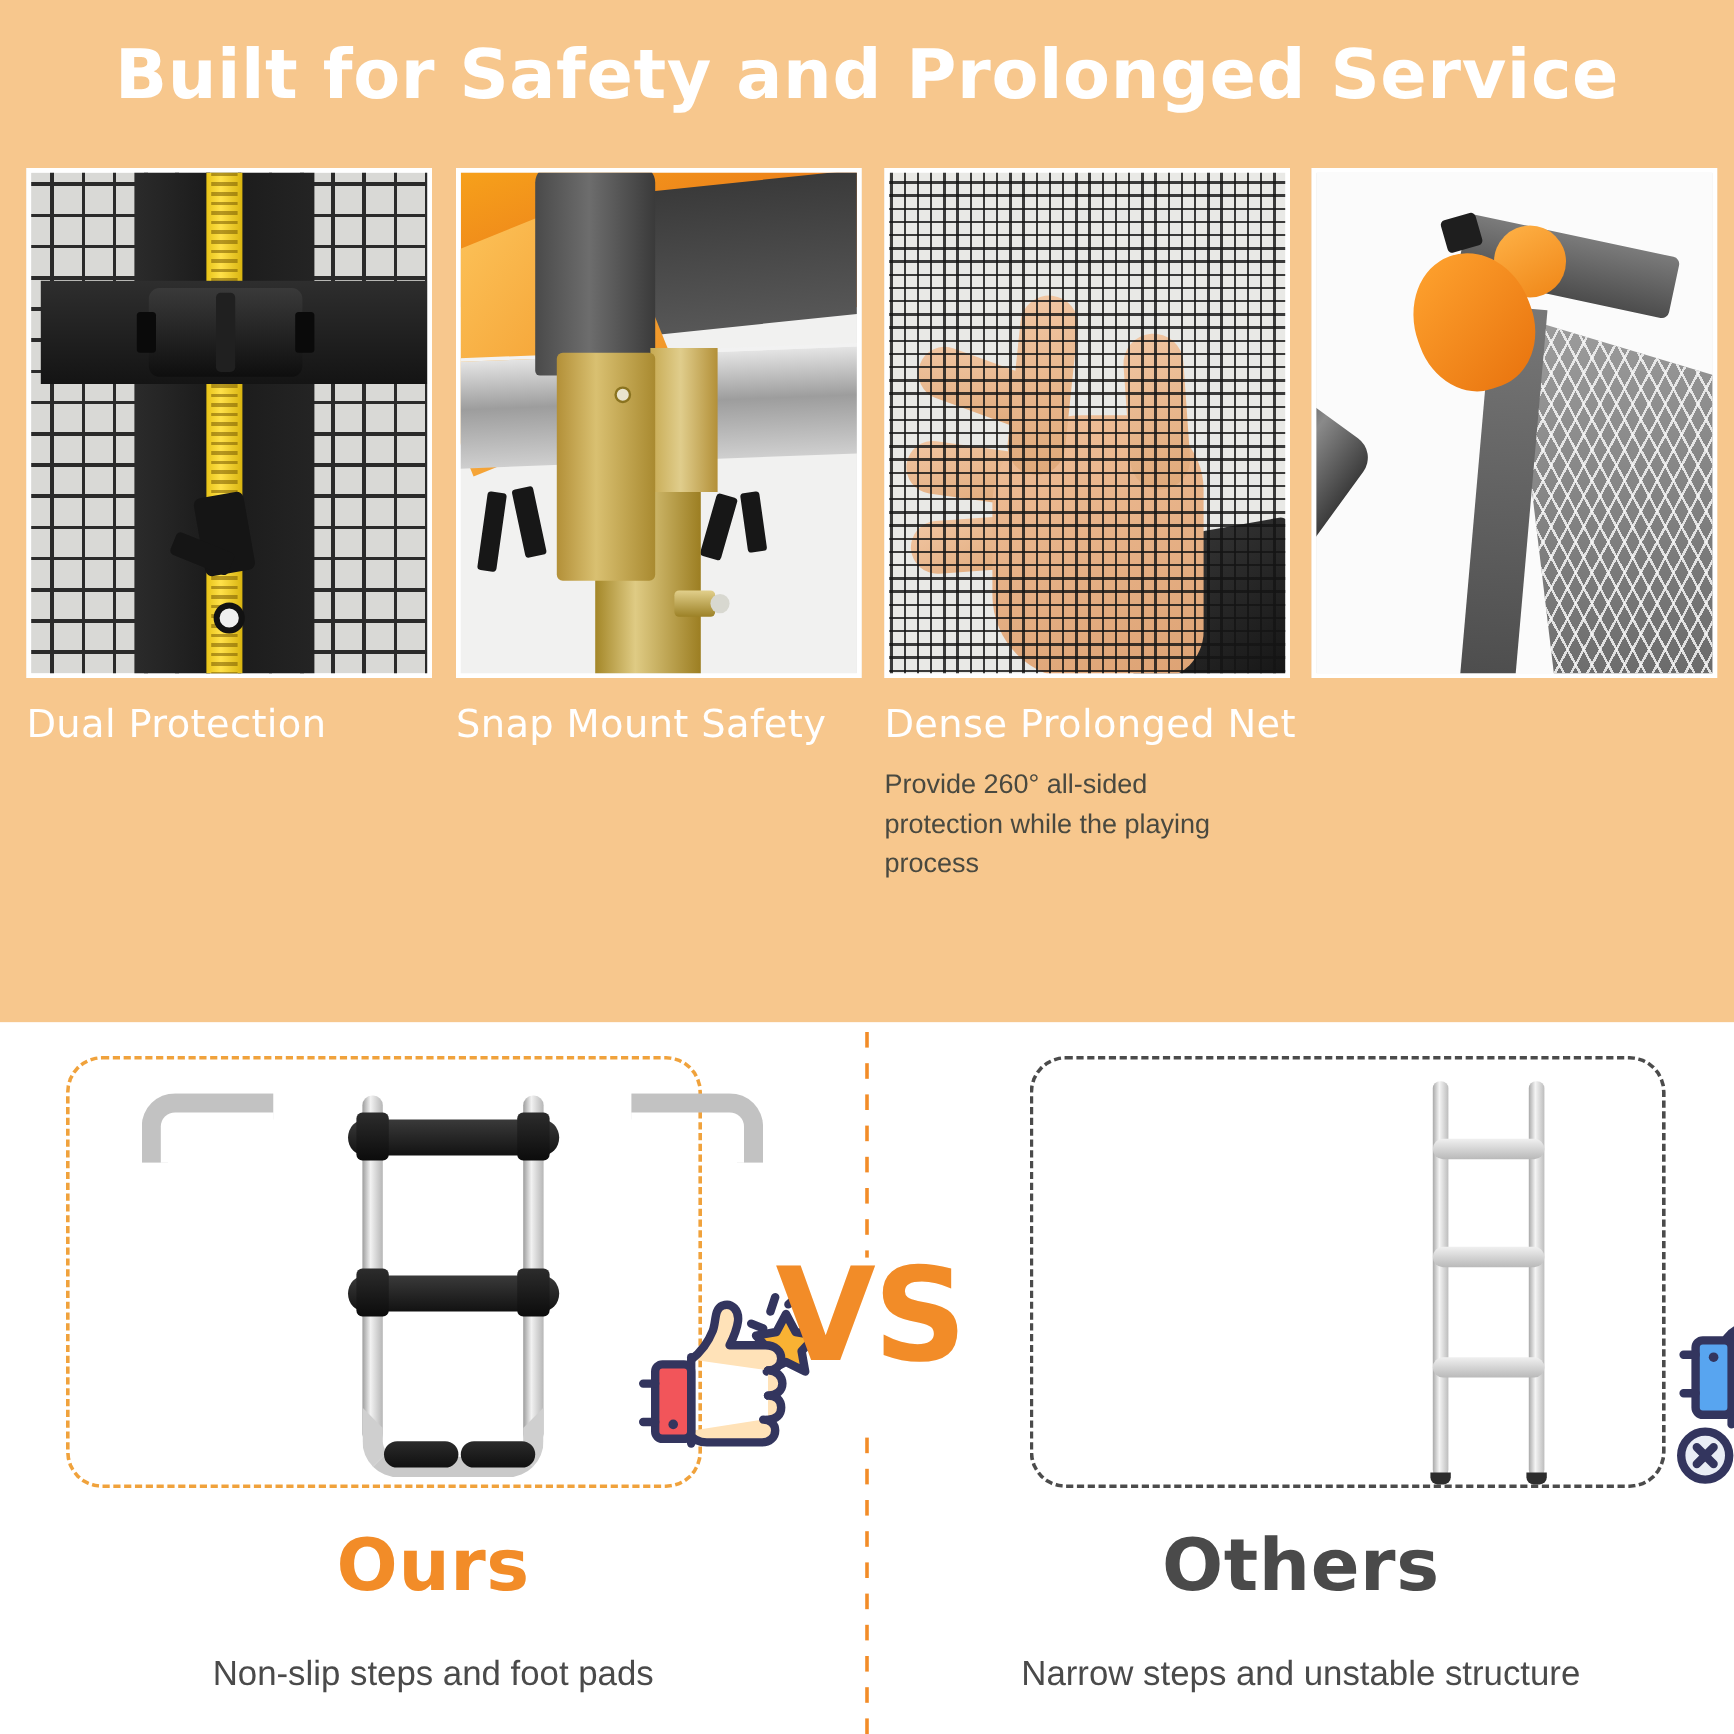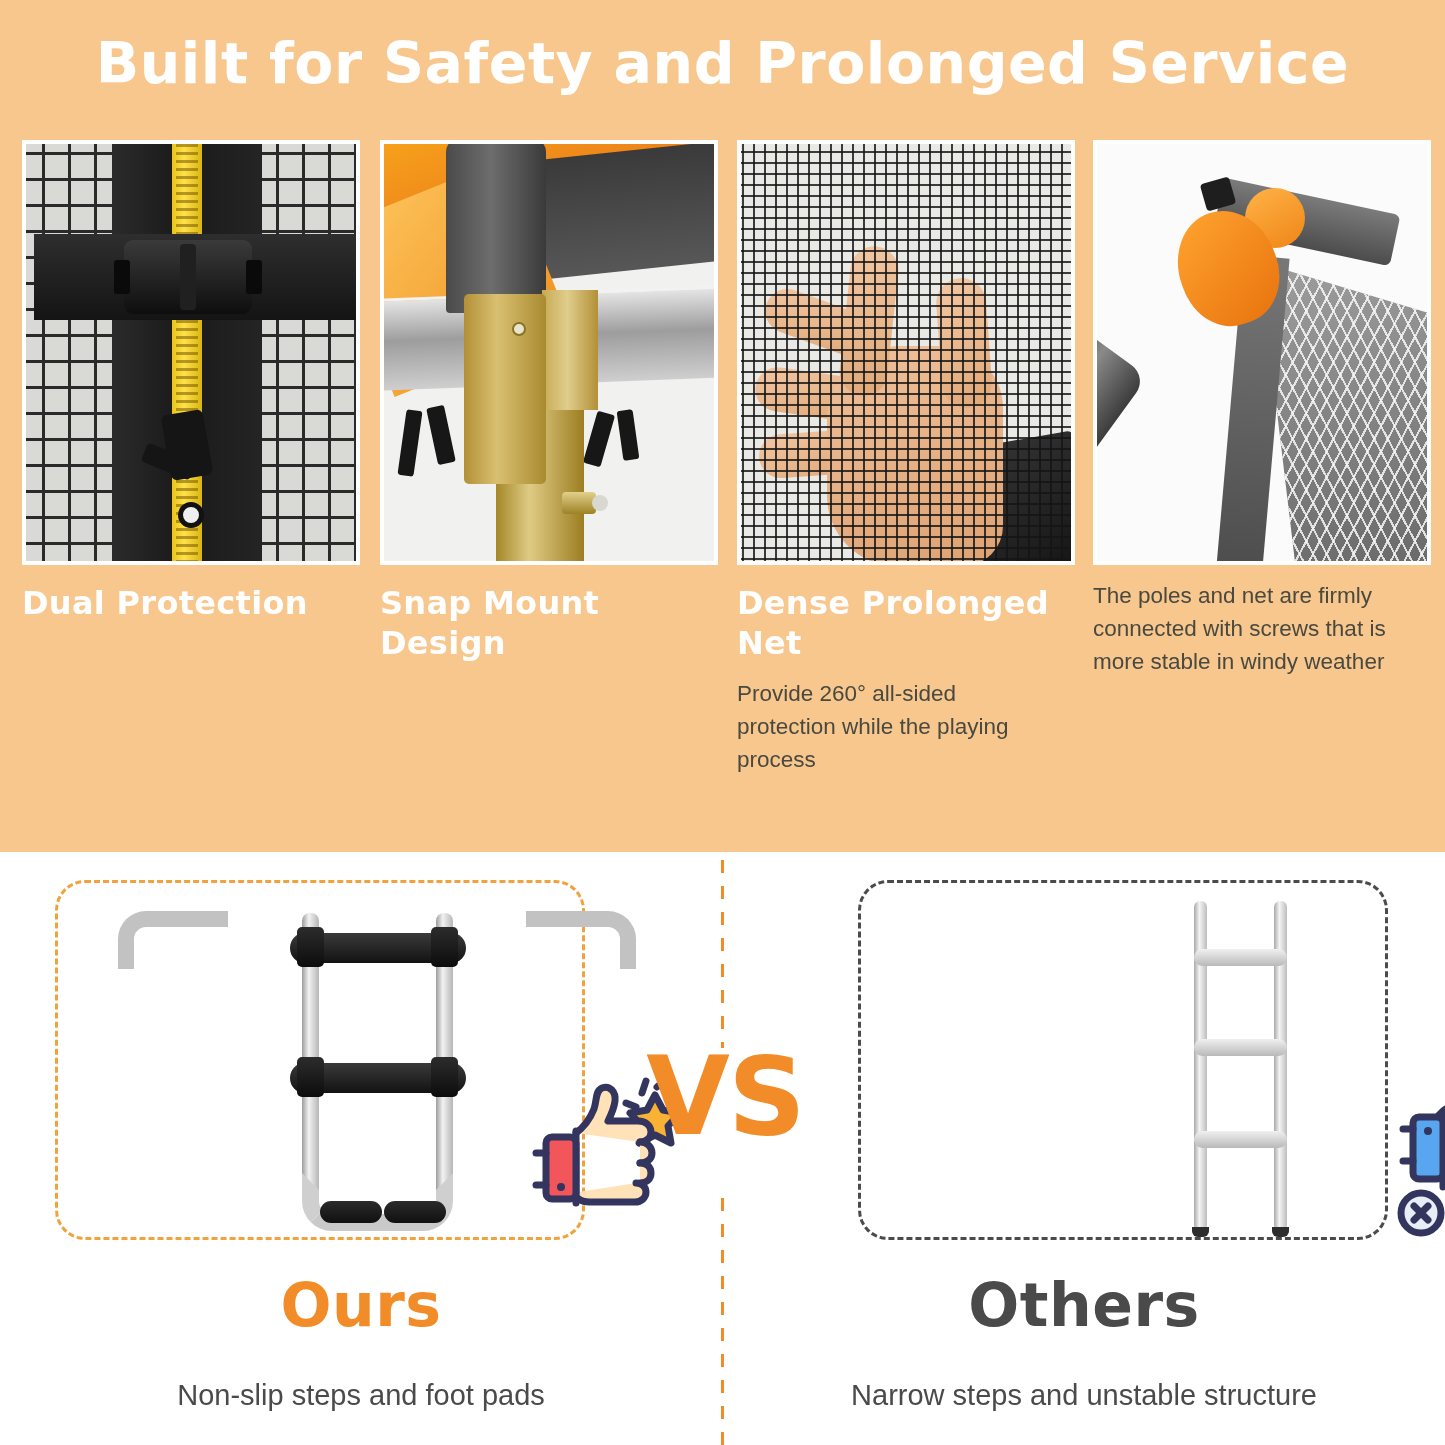--- a/index.html
+++ b/index.html
@@ -40,21 +40,21 @@
     position:relative; width:338px; height:425px;
     background:#e8e8e8;
     border:4px solid #ffffff;
     overflow:hidden;
   }
   .photo-inner { position:absolute; inset:0; overflow:hidden; }
 
   .card-title {
     margin-top:18px;
     font-family:"DejaVu Sans", sans-serif;
-    font-weight:bold;
+    font-weight:normal;
     font-size:32px;
     line-height:1.25;
     color:#ffffff;
     letter-spacing:0.3px;
   }
   .card-body {
     margin-top:14px;
     font-family:"Liberation Sans", sans-serif;
     font-size:22.5px;
     line-height:1.47;
@@ -428,21 +428,21 @@
             <div class="p2-tab p2-t3"></div>
             <div class="p2-tab p2-t4"></div>
             <div class="p2-foam"></div>
             <div class="p2-tube"></div>
             <div class="p2-bracket2"></div>
             <div class="p2-bracket"></div>
             <div class="p2-screw"></div>
             <div class="p2-bolt"></div>
           </div>
         </div>
-        <div class="card-title">Snap Mount Design</div>
+        <div class="card-title">Snap Mount Safety</div>
       </div>
 
       <div class="card c2">
         <div class="photo">
           <div class="photo-inner">
             <div class="p3-bg"></div>
             <div class="sleeve"></div>
             <div class="hand">
               <div class="finger f2"></div>
               <div class="finger f3"></div>
@@ -465,21 +465,20 @@
             <div class="p4-netfall"></div>
             <div class="p4-netgrid"></div>
             <div class="p4-netedge"></div>
             <div class="p4-pole"></div>
             <div class="p4-strap"></div>
             <div class="p4-cap2"></div>
             <div class="p4-cap"></div>
             <div class="p4-clip"></div>
           </div>
         </div>
-        <div class="card-body">The poles and net are firmly connected with screws that is more stable in windy weather</div>
       </div>
 
     </div>
   </div>
 
   <div class="bottom">
 
     <div class="divider"></div>
     <div class="divider-mask"></div>
 

